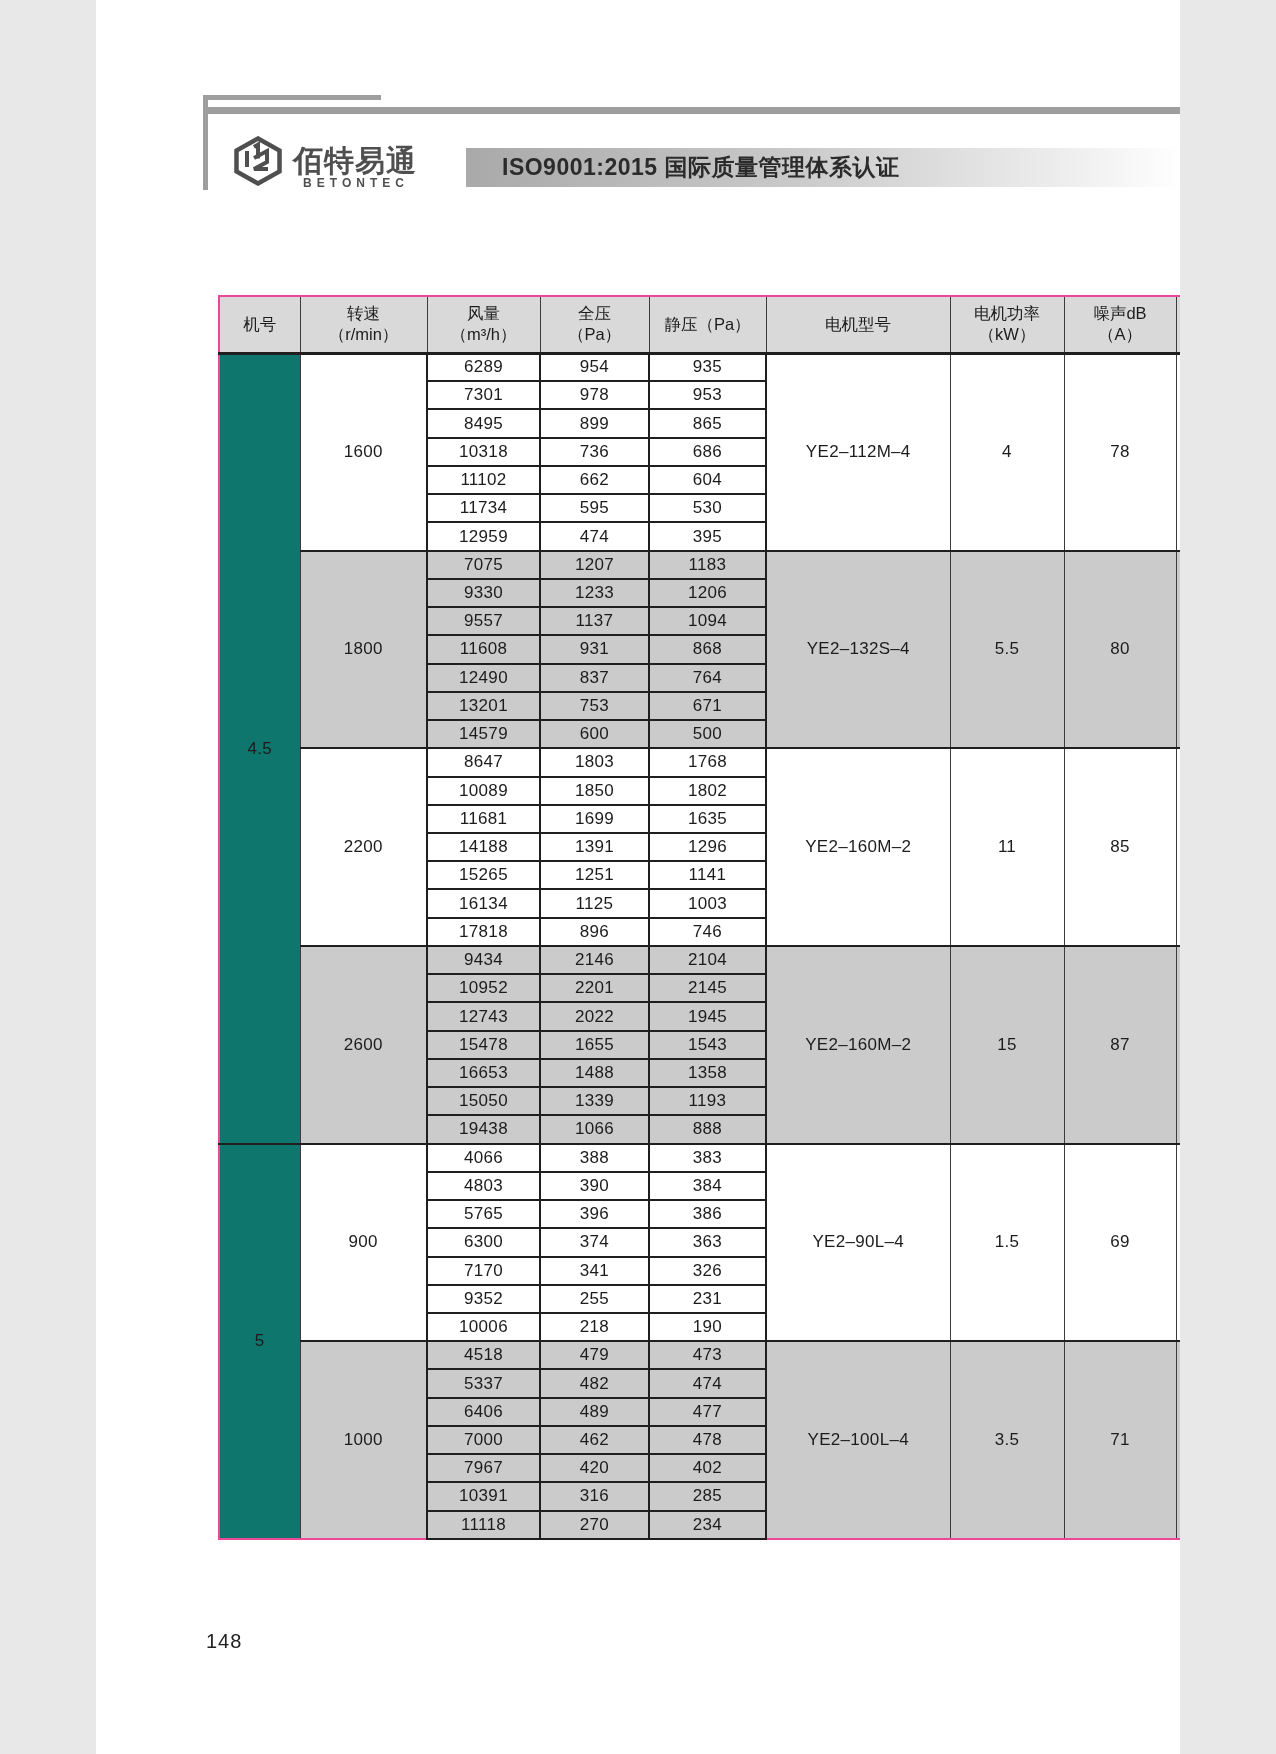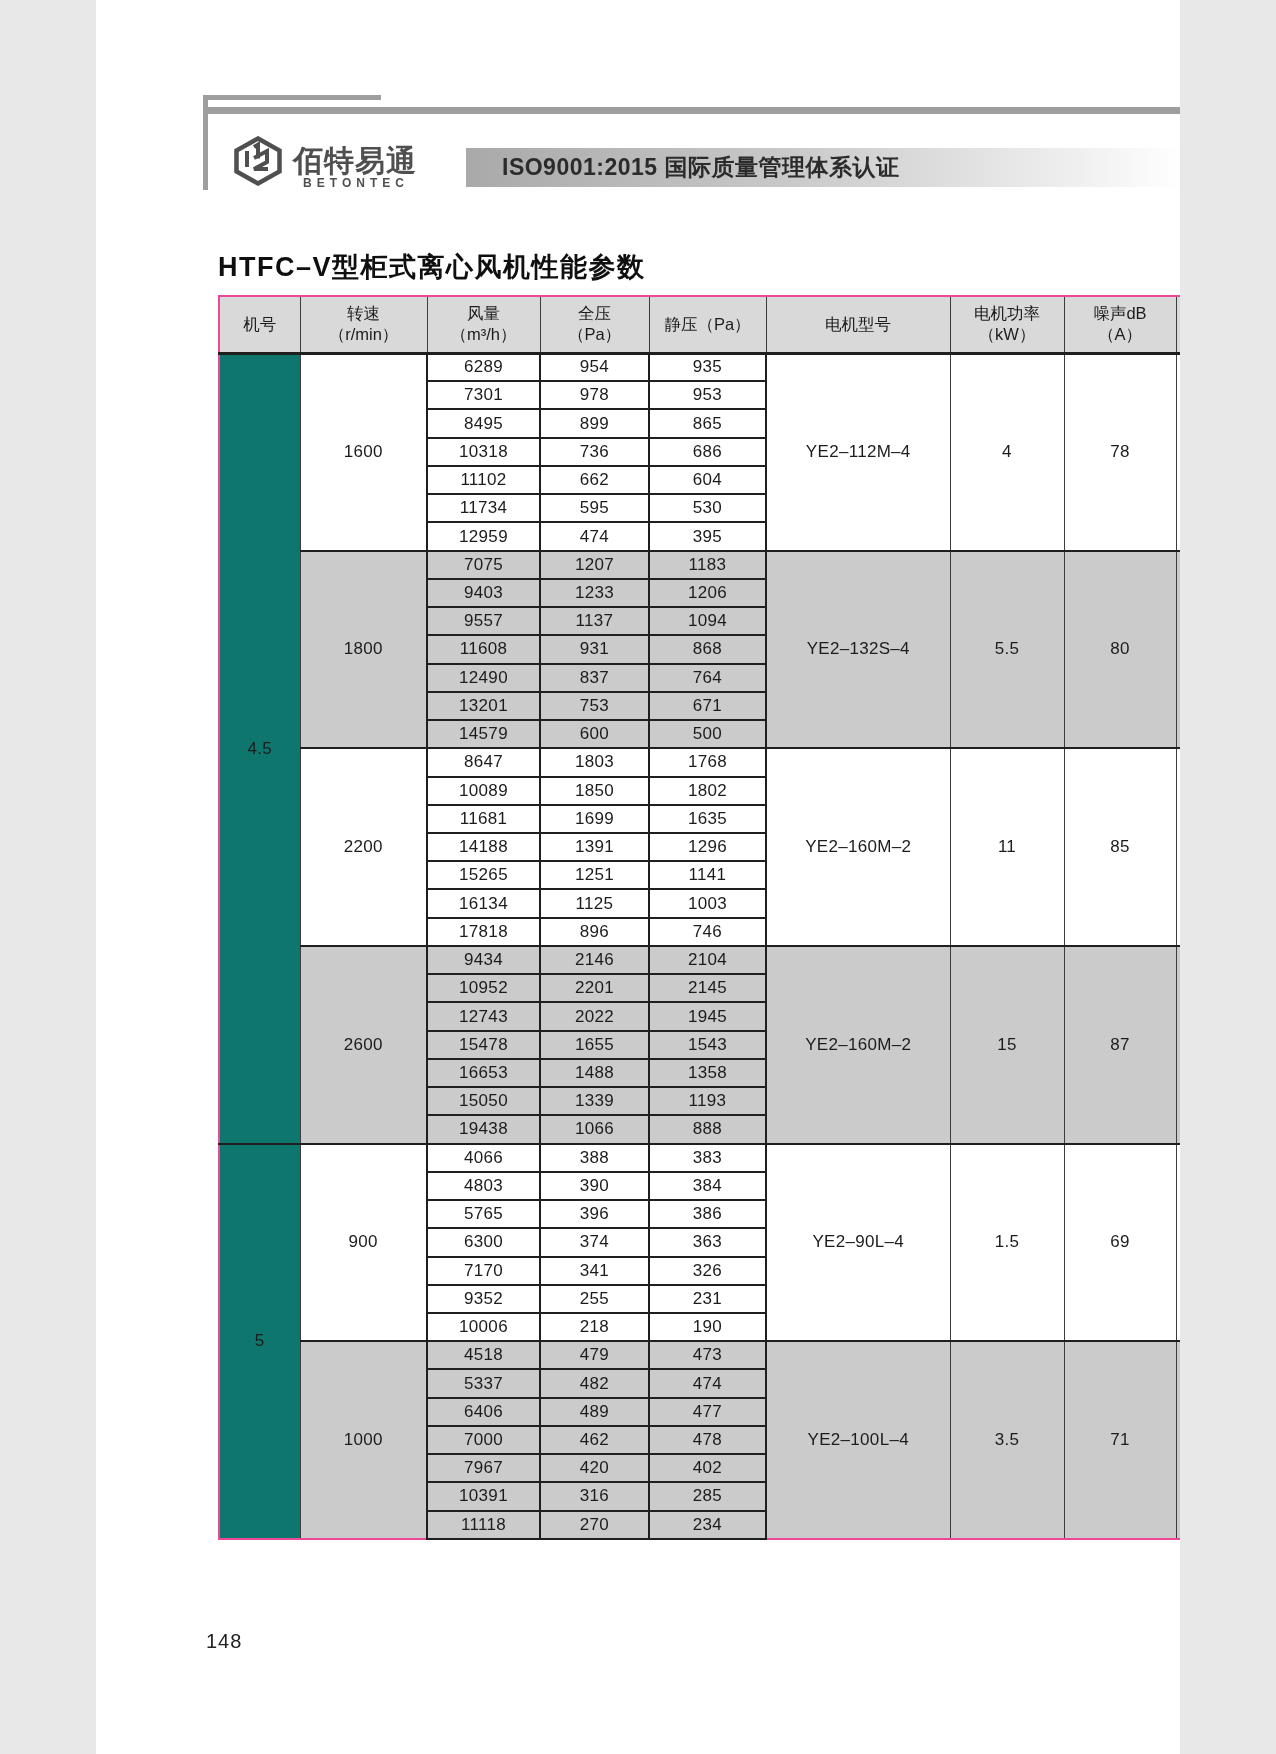--- a/index.html
+++ b/index.html
@@ -80,21 +80,20 @@
     <path d="M52 5 L95 29 L95 71 L52 95 L9 71 L9 29 Z"></path>
     <path d="M30 30 L30 62" stroke-width="8"></path>
     <path d="M44 22 L52 17 L52 45" stroke-width="8"></path>
     <path d="M44 44 L70 30 L70 52 L44 66 L72 66" stroke-width="8"></path>
   </svg>
   <div class="logo-cn">佰特易通</div>
   <div class="logo-en">BETONTEC</div>
 
   <div class="iso-banner">ISO9001:2015 国际质量管理体系认证</div>
 
-  <div class="doc-title">HTFC–V型柜式离心风机性能参数</div>
 
   <table class="perf" id="perf-table">
     <colgroup>
       <col style="width:81px">
         <col style="width:127px">
         <col style="width:113px">
       <col style="width:109px">
         <col style="width:117px">
         <col style="width:184px">
       <col style="width:114px">
@@ -183,21 +182,21 @@
           <td rowspan="7" class="shaded">1800</td>
           <td class="num shaded">7075</td>
           <td class="num shaded">1207</td>
           <td class="num shaded">1183</td>
           <td rowspan="7" class="shaded">YE2–132S–4</td>
           <td rowspan="7" class="shaded">5.5</td>
           <td rowspan="7" class="shaded">80</td>
           <td rowspan="7" class="shaded">358</td>
         </tr>
         <tr>
-          <td class="num shaded">9403</td>
+          <td class="num shaded">9330</td>
           <td class="num shaded">1233</td>
           <td class="num shaded">1206</td>
         </tr>
         <tr>
           <td class="num shaded">9557</td>
           <td class="num shaded">1137</td>
           <td class="num shaded">1094</td>
         </tr>
         <tr>
           <td class="num shaded">11608</td>

